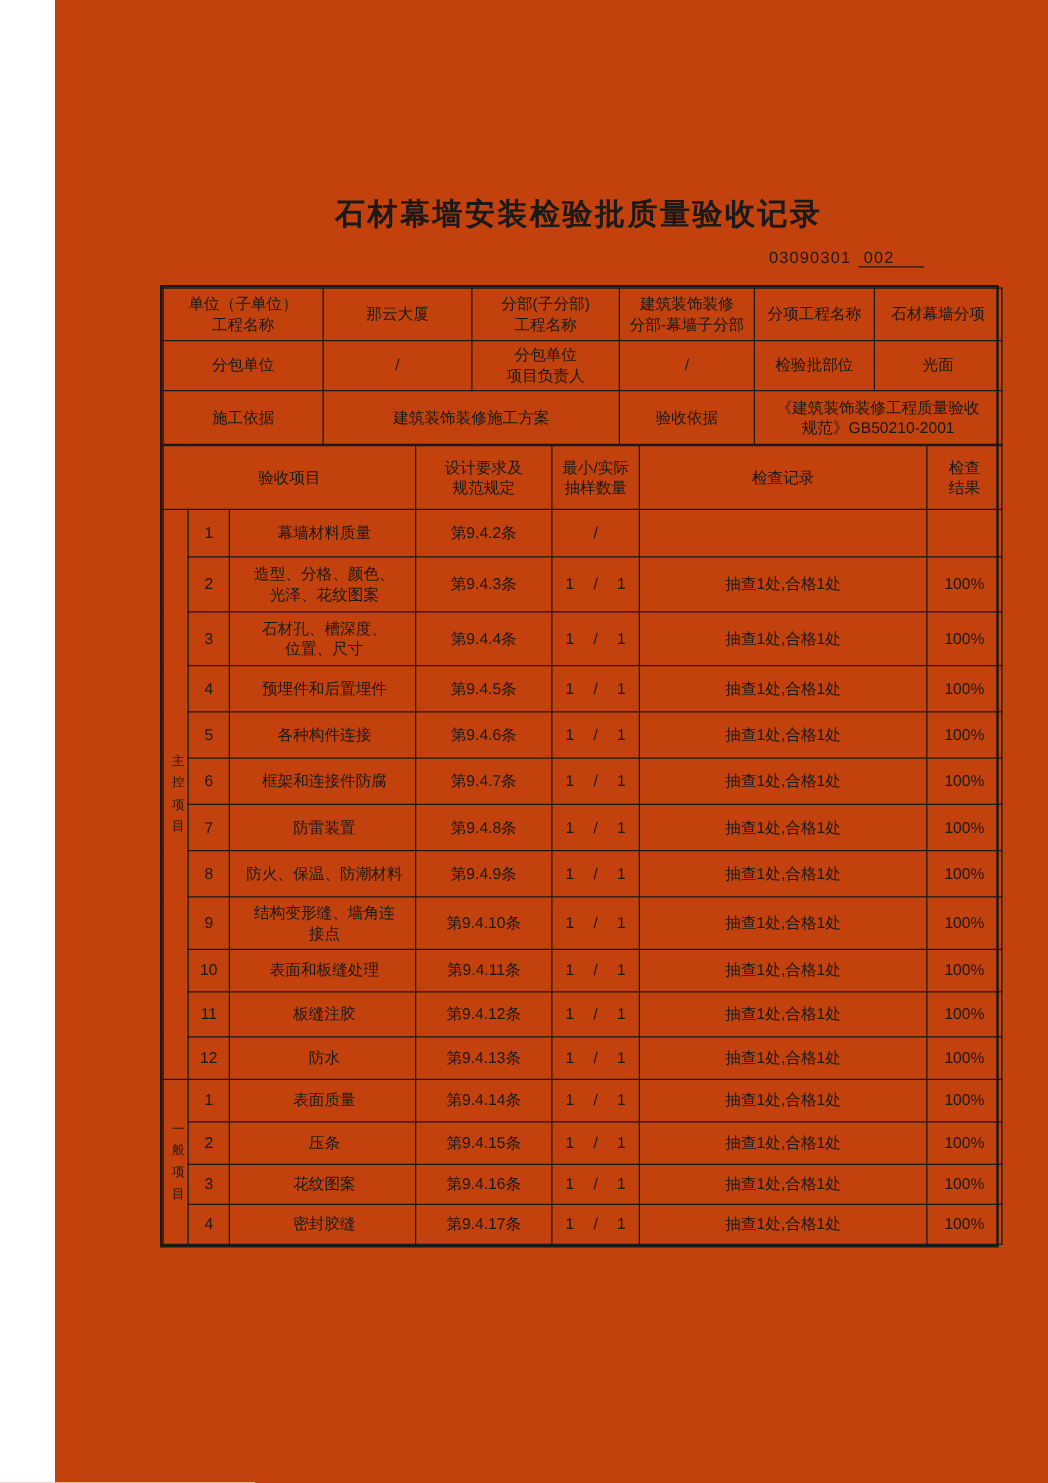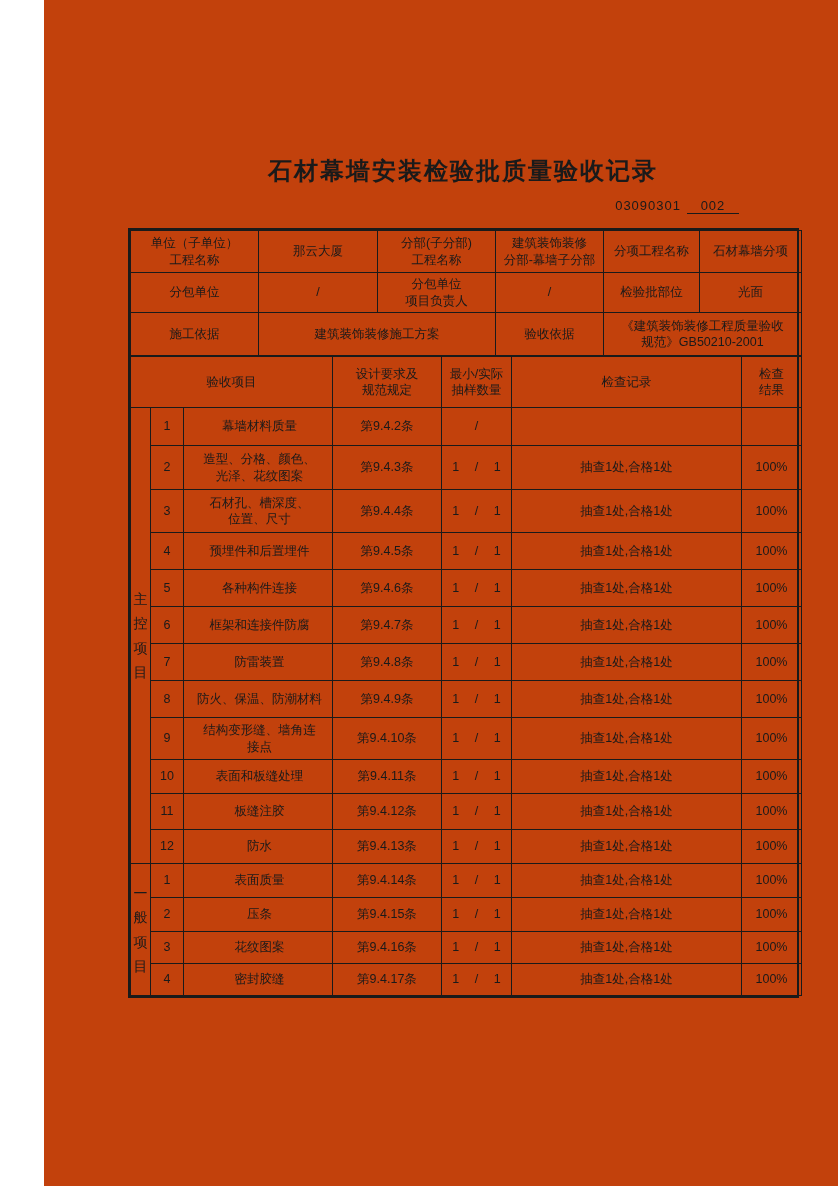--- a/index.html
+++ b/index.html
@@ -17,21 +17,21 @@
     text-align:center;
     font-size:24px; font-weight:bold; letter-spacing:2px;
   }
   .docnum {
     position:absolute; top:198px; right:143px;
     font-size:13px; letter-spacing:1px;
   }
   .docnum .u {
     display:inline-block; min-width:52px;
     border-bottom:1px solid #1a1a1a;
-    text-align:center; margin-left:6px; padding:0 4px;
+    text-align:left; margin-left:6px; padding:0 4px;
   }
   .table-wrap {
     position:absolute; top:228px; left:84px; width:671px;
     border:2px solid #1a1a1a;
   }
   table { border-collapse:collapse; width:100%; table-layout:fixed; }
   td {
     border:1px solid #1a1a1a;
     font-size:12.5px; line-height:1.3;
     text-align:center; vertical-align:middle;
@@ -60,21 +60,21 @@
   .main tr:nth-child(14){ height:34px; }
   .main tr:nth-child(15){ height:34px; }
   .main tr:nth-child(16){ height:32px; }
   .main tr:nth-child(17){ height:32px; }
   td.item { text-align:center; padding-left:6px; }
   td.sample { word-spacing:12px; }
   td.vlabel { padding:0; }
   td.vlabel div {
     width:14px; margin:0 auto;
     word-break:break-all; line-height:1.75;
-    font-size:14px; text-align:left;
+    font-size:10px; text-align:right;
   }
 </style>
 </head>
 <body>
 
 <div class="page">
 
   <div class="title">石材幕墙安装检验批质量验收记录</div>
 
   <div class="docnum">

